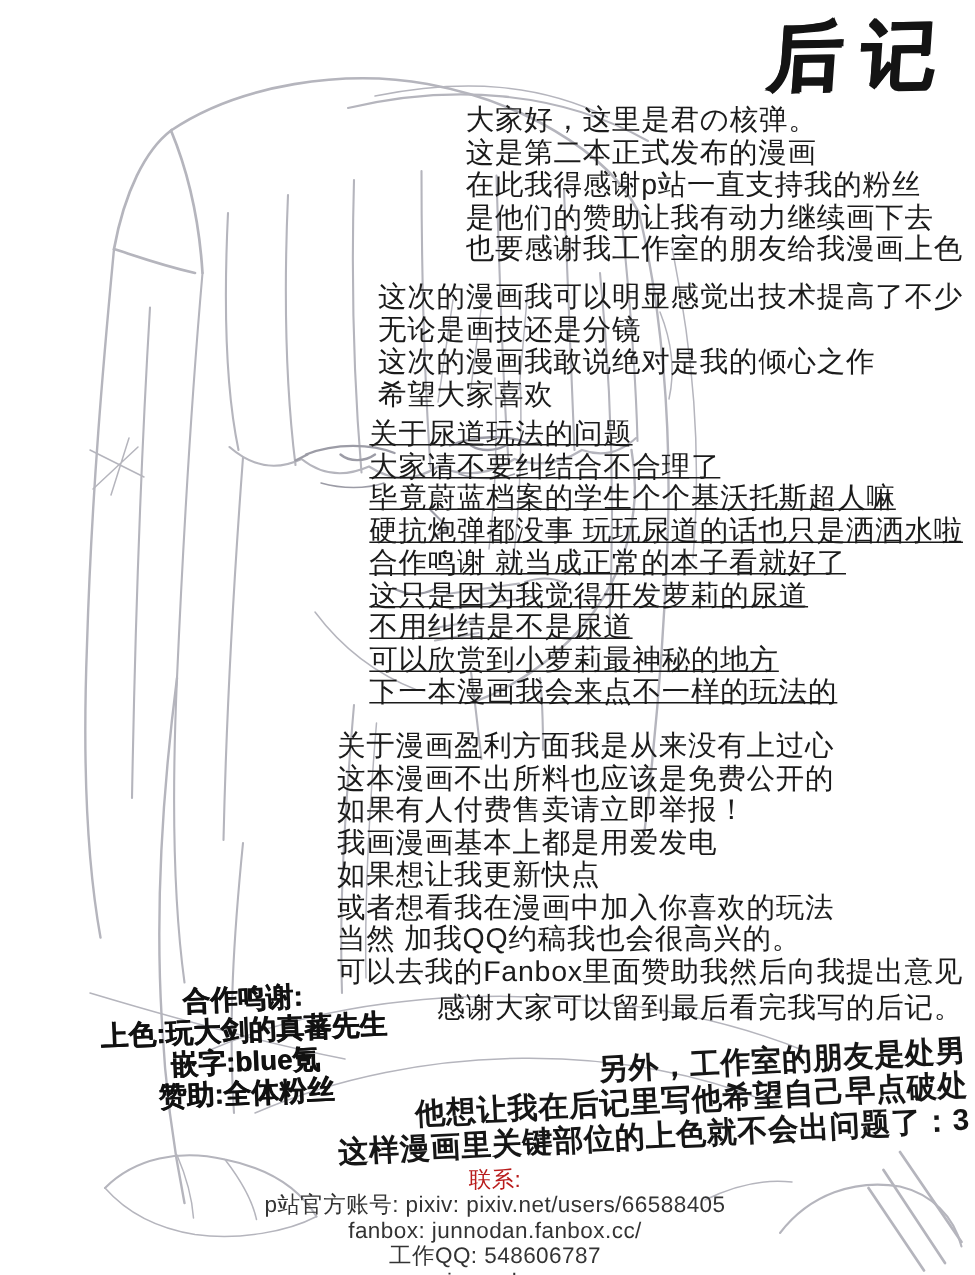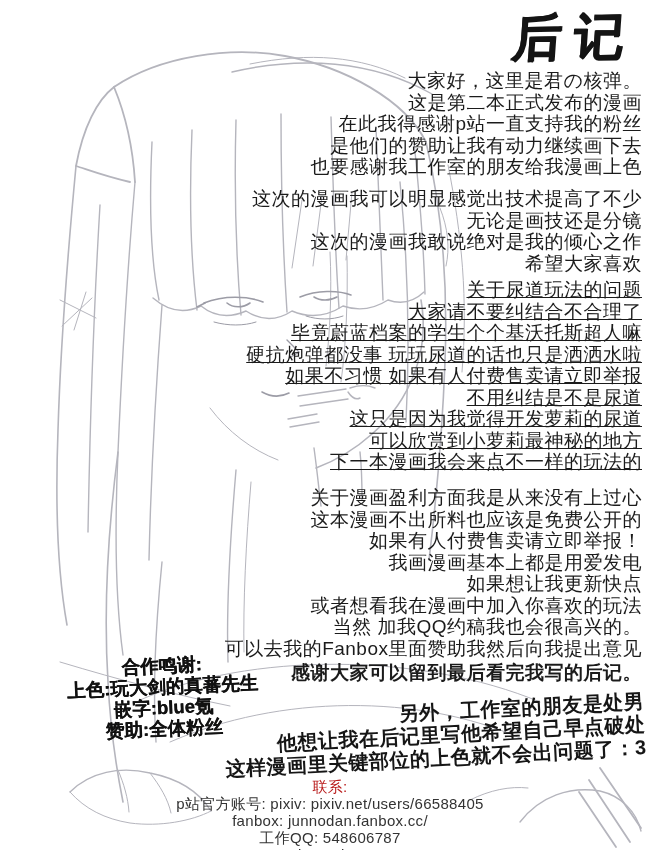--- a/index.html
+++ b/index.html
@@ -11,30 +11,30 @@
   .page{position:absolute;inset:0;width:650px;height:850px;background:#ffffff;}
   .sketch{position:absolute;left:0;top:0;pointer-events:none;}
   .title{
     position:absolute;top:4px;right:14px;margin:0;
     font-size:50px;font-weight:900;color:#141414;letter-spacing:12px;
     transform:skewX(-5deg) rotate(-1deg);
     text-shadow:1px 0 0 #141414,0 1px 0 #141414;
     white-space:nowrap;
   }
   .block{
-    position:absolute;right:8px;text-align:right;
+    position:absolute;right:8px;
     font-size:19px;line-height:21.5px;color:#1b1b1b;
     white-space:nowrap;letter-spacing:0.5px;
   }
   .block .line{min-height:21.5px;}
   .blk-intro{top:70px;}
   .blk-improvement{top:188px;}
   .blk-urethra{top:279px;text-decoration:underline;}
   .blk-profit{top:487px;}
-  .blk-thanks{top:662px;font-weight:bold;}
+  .blk-thanks{top:662px;}
   .joke{
     position:absolute;top:690px;right:6px;text-align:right;
     font-size:20px;line-height:23px;font-weight:800;color:#161616;
     transform:rotate(-3deg);transform-origin:top right;
     white-space:nowrap;letter-spacing:0.5px;
   }
   .credits{
     position:absolute;left:58px;top:655px;width:210px;text-align:center;
     font-size:18.5px;line-height:21px;font-weight:900;color:#111;
     transform:rotate(-2.5deg);white-space:nowrap;
@@ -142,23 +142,23 @@
       <div class="line">这次的漫画我可以明显感觉出技术提高了不少</div>
       <div class="line">无论是画技还是分镜</div>
       <div class="line">这次的漫画我敢说绝对是我的倾心之作</div>
       <div class="line">希望大家喜欢</div>
     </div>
   <div class="block blk-urethra">
       <div class="line">关于尿道玩法的问题</div>
       <div class="line">大家请不要纠结合不合理了</div>
       <div class="line">毕竟蔚蓝档案的学生个个基沃托斯超人嘛</div>
       <div class="line">硬抗炮弹都没事 玩玩尿道的话也只是洒洒水啦</div>
-      <div class="line">如果不习惯 如果有人付费售卖请立即举报</div>
+      <div class="line">合作鸣谢 就当成正常的本子看就好了</div>
+      <div class="line">这只是因为我觉得开发萝莉的尿道</div>
       <div class="line">不用纠结是不是尿道</div>
-      <div class="line">这只是因为我觉得开发萝莉的尿道</div>
       <div class="line">可以欣赏到小萝莉最神秘的地方</div>
       <div class="line">下一本漫画我会来点不一样的玩法的</div>
     </div>
   <div class="block blk-profit">
       <div class="line">关于漫画盈利方面我是从来没有上过心</div>
       <div class="line">这本漫画不出所料也应该是免费公开的</div>
       <div class="line">如果有人付费售卖请立即举报！</div>
       <div class="line">我画漫画基本上都是用爱发电</div>
       <div class="line">如果想让我更新快点</div>
       <div class="line">或者想看我在漫画中加入你喜欢的玩法</div>

